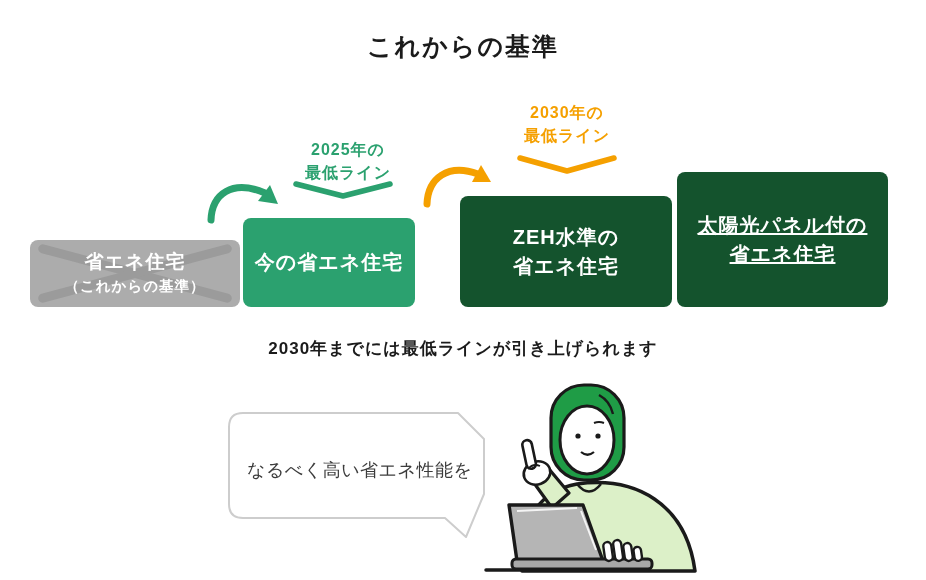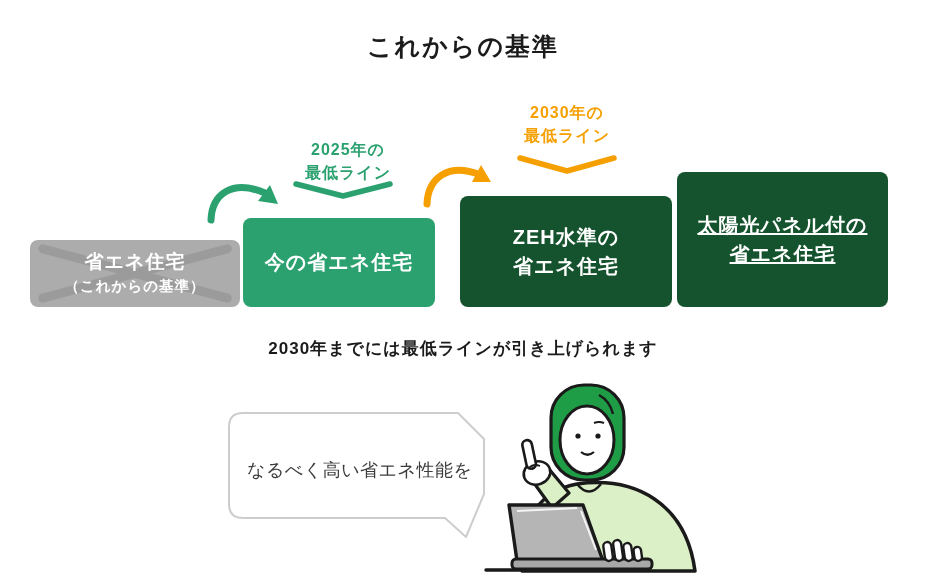--- a/index.html
+++ b/index.html
@@ -20,21 +20,21 @@
   .svg-layer{position:absolute;left:0;top:0;width:926px;height:580px;pointer-events:none;}
   .step{
     position:absolute;border-radius:8px;display:flex;flex-direction:column;
     align-items:center;justify-content:center;color:#fff;text-align:center;
     overflow:hidden;letter-spacing:1px;
   }
   .step .l1{font-size:20px;font-weight:bold;line-height:1.42;position:relative;z-index:2;}
   .step .l2{font-size:14.5px;font-weight:bold;line-height:1.5;position:relative;z-index:2;}
   .step-legacy{left:30px;top:240px;width:210px;height:67px;background:#acacac;}
   .step-legacy .l1{font-size:19px;}
-  .step-current{left:243px;top:218px;width:192px;height:89px;background:#2ba16f;}
+  .step-current{left:243px;top:218px;width:172px;height:89px;background:#2ba16f;}
   .step-zeh{left:460px;top:196px;width:212px;height:111px;background:#14532d;text-align:right;}
   .step-solar{left:677px;top:172px;width:211px;height:135px;background:#14532d;text-decoration:underline;}
   .cross-bar{
     position:absolute;left:5px;top:29px;width:200px;height:9px;border-radius:5px;
     background:#9b9b9b;z-index:1;
   }
   .cross-a{transform:rotate(15deg);}
   .cross-b{transform:rotate(-15deg);}
   .caption{
     position:absolute;top:337px;left:0;width:926px;text-align:center;

